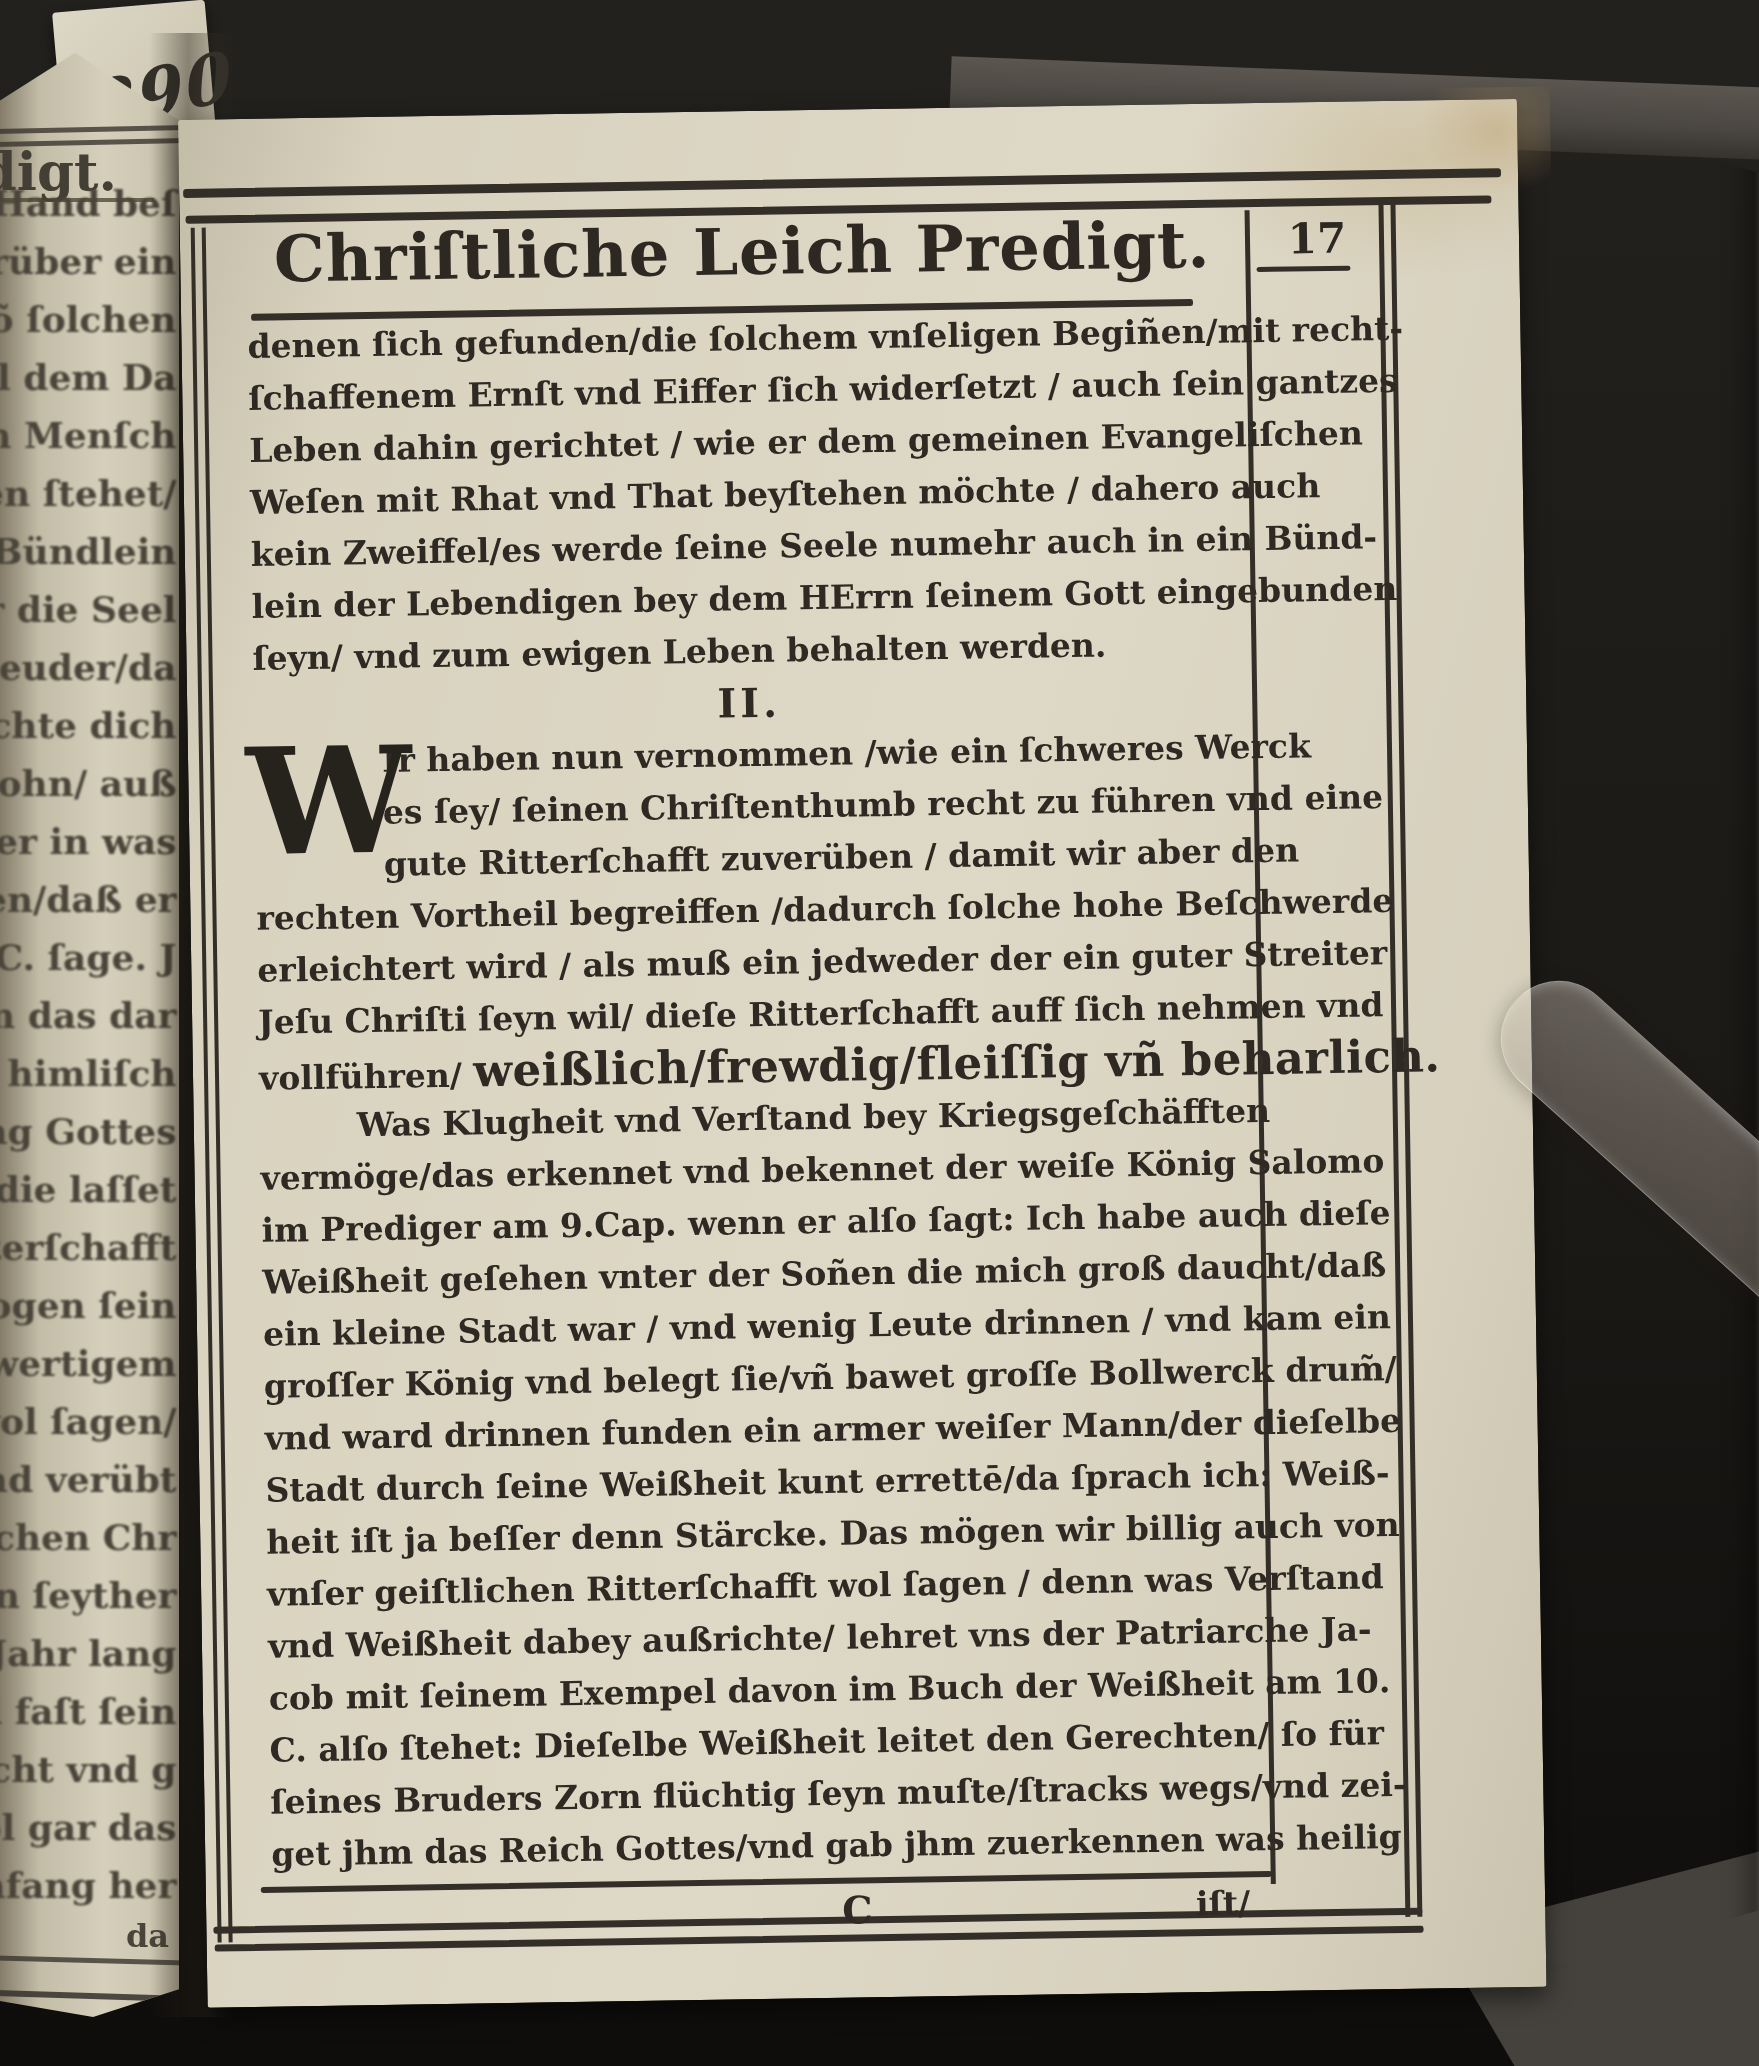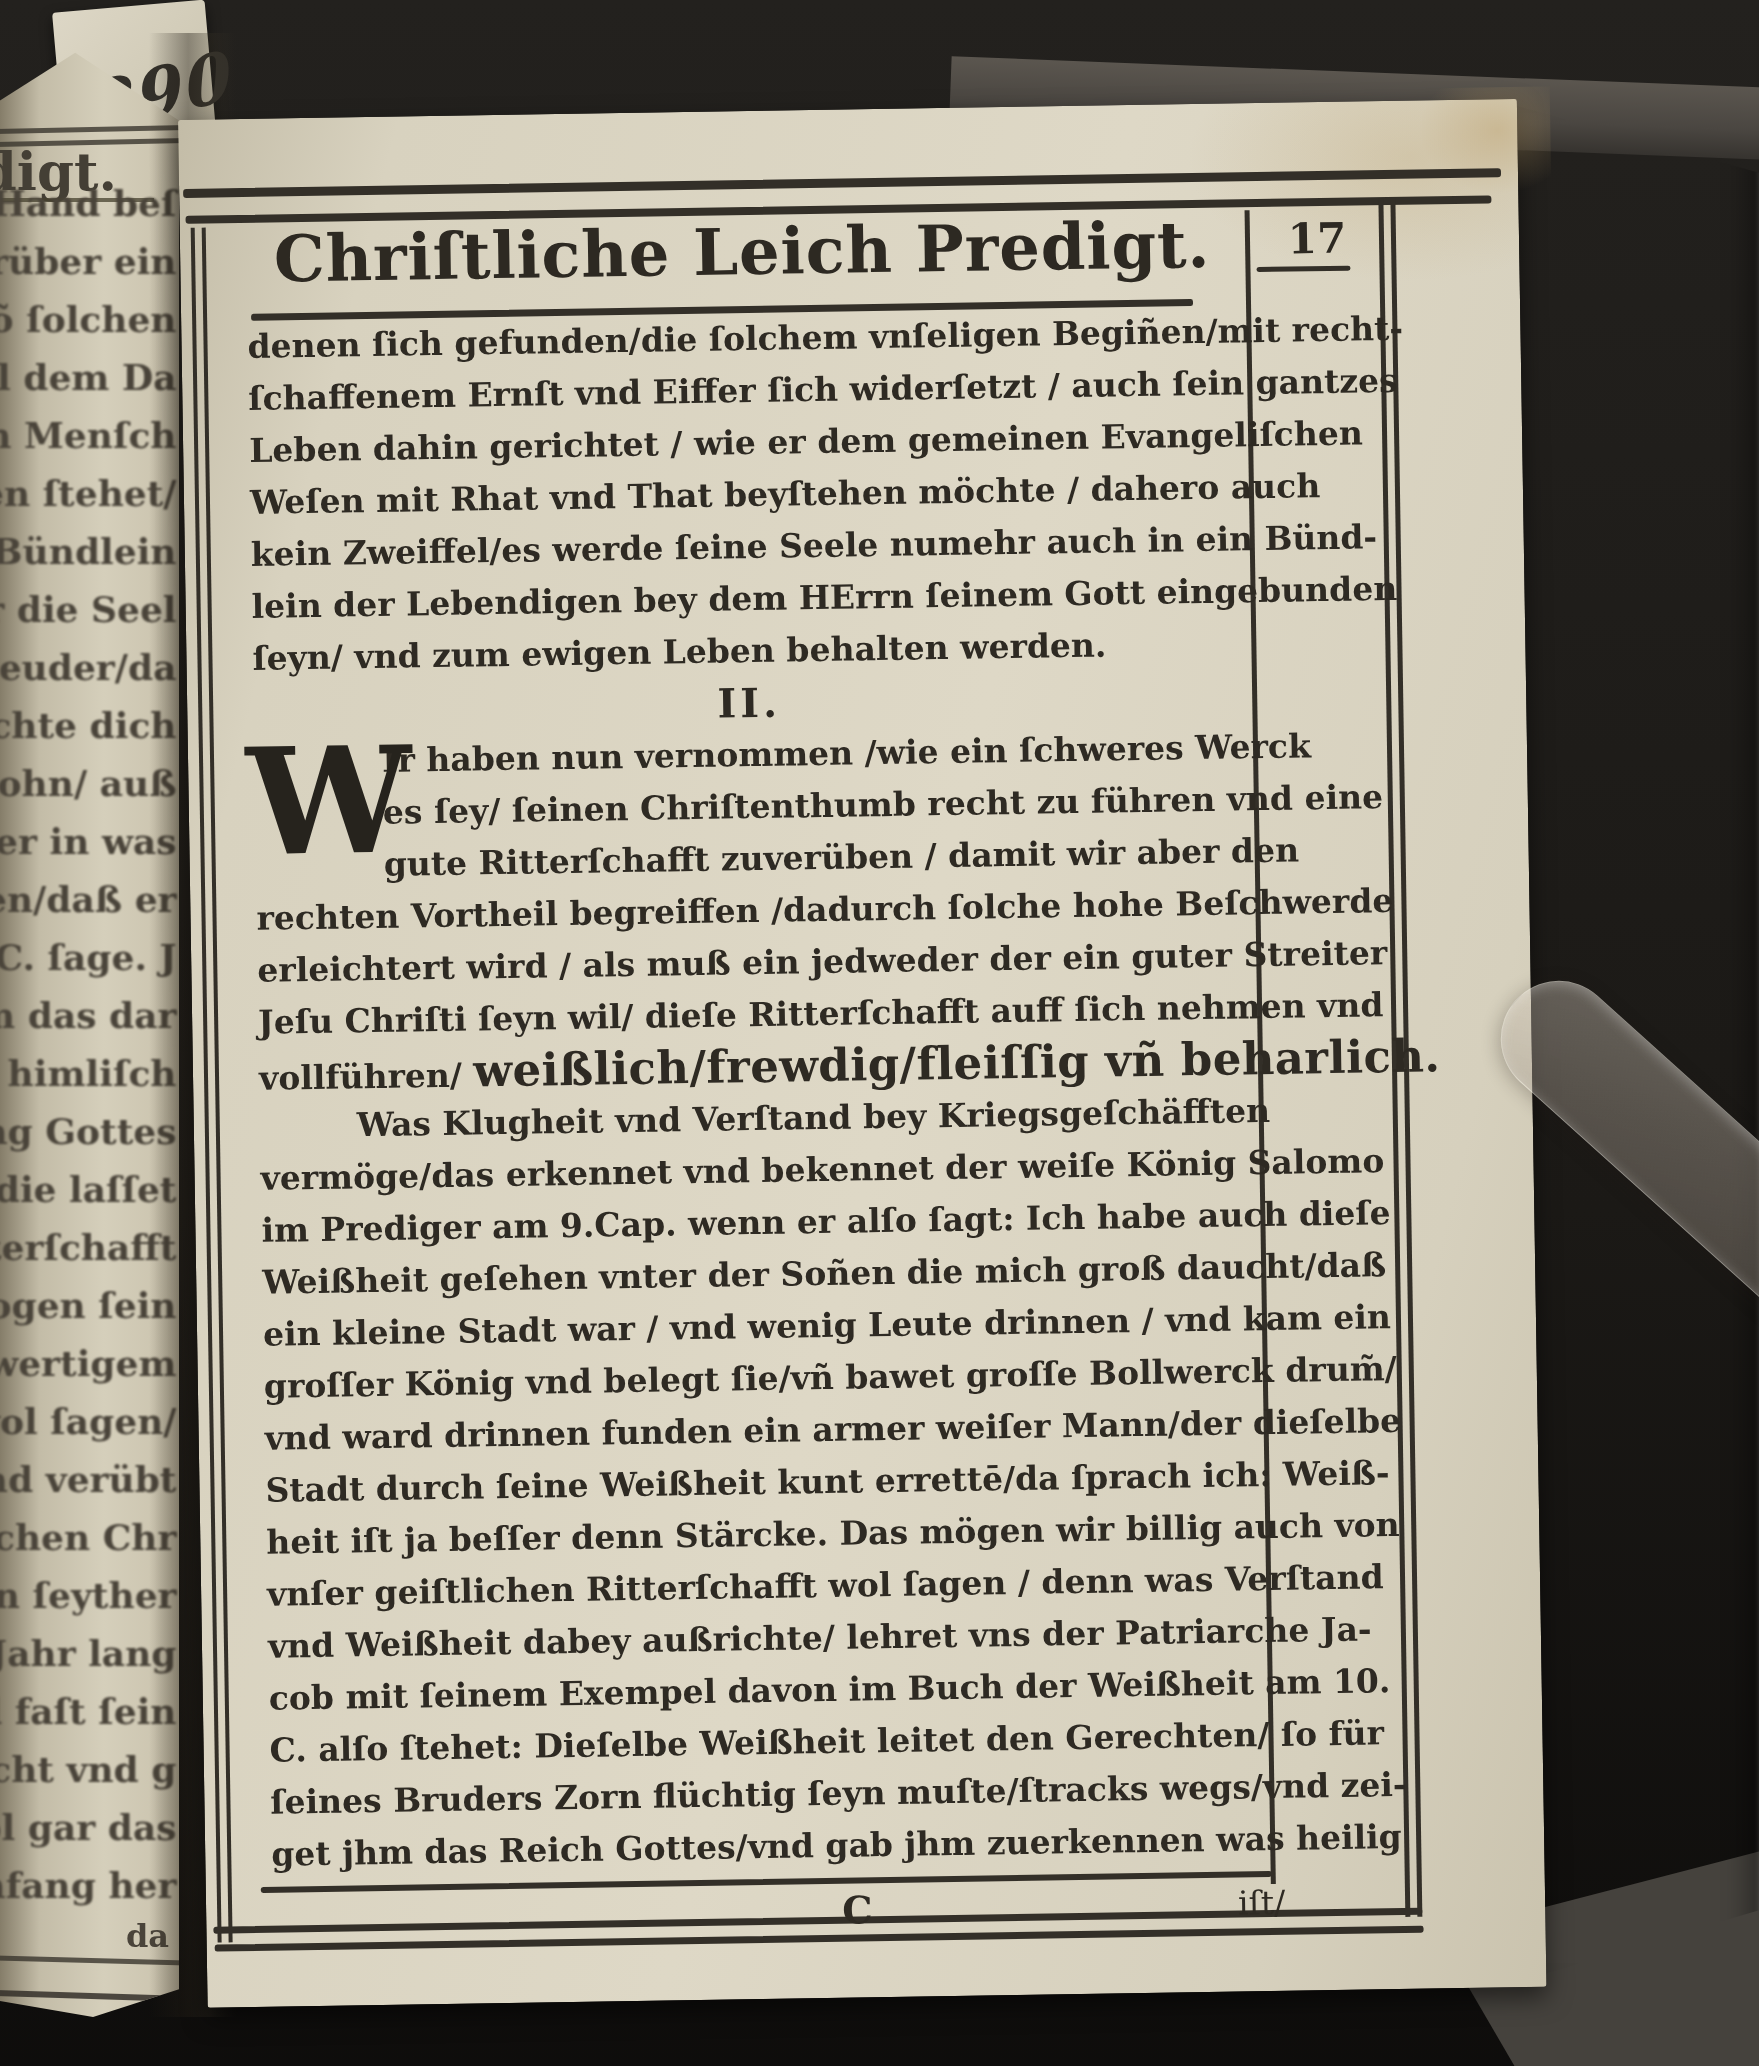--- a/index.html
+++ b/index.html
@@ -129,21 +129,21 @@
   .row.capline { margin-left:128px; }
   .row.indent { padding-left:97px; }
   .emph-lead { font-size:33px; }
   .emph-main { font-size:45px; letter-spacing:0.4px; }
   .dropcap {
     position:absolute; left:-8.3px; top:407px; width:128px; height:157px;
     font-size:147px; line-height:149px; font-weight:bold; color:#26231d;
     text-align:left;
   }
   .sig-mark  { position:absolute; left:636px; top:1778px; font-size:38px; font-weight:bold; }
-  .catchword { position:absolute; left:1032px; top:1780px; font-size:33px; font-weight:normal; }
+  .catchword { position:absolute; left:990px; top:1780px; font-size:33px; font-weight:bold; }
   
   .plastic {
     position:absolute; left:1510px; top:959px; width:475px; height:114px;
     border-radius:58px;
     transform:rotate(42deg); transform-origin:25px 57px;
     background:linear-gradient(160deg, rgba(225,215,200,.38) 0%, rgba(170,160,148,.42) 45%, rgba(120,112,102,.5) 100%);
     border:1.2px solid rgba(250,248,240,.35);
     box-shadow:0 4.1px 16.5px rgba(30,25,18,.25), inset 0 2.5px 12.4px rgba(255,255,255,.3);
     z-index:6;
   }

